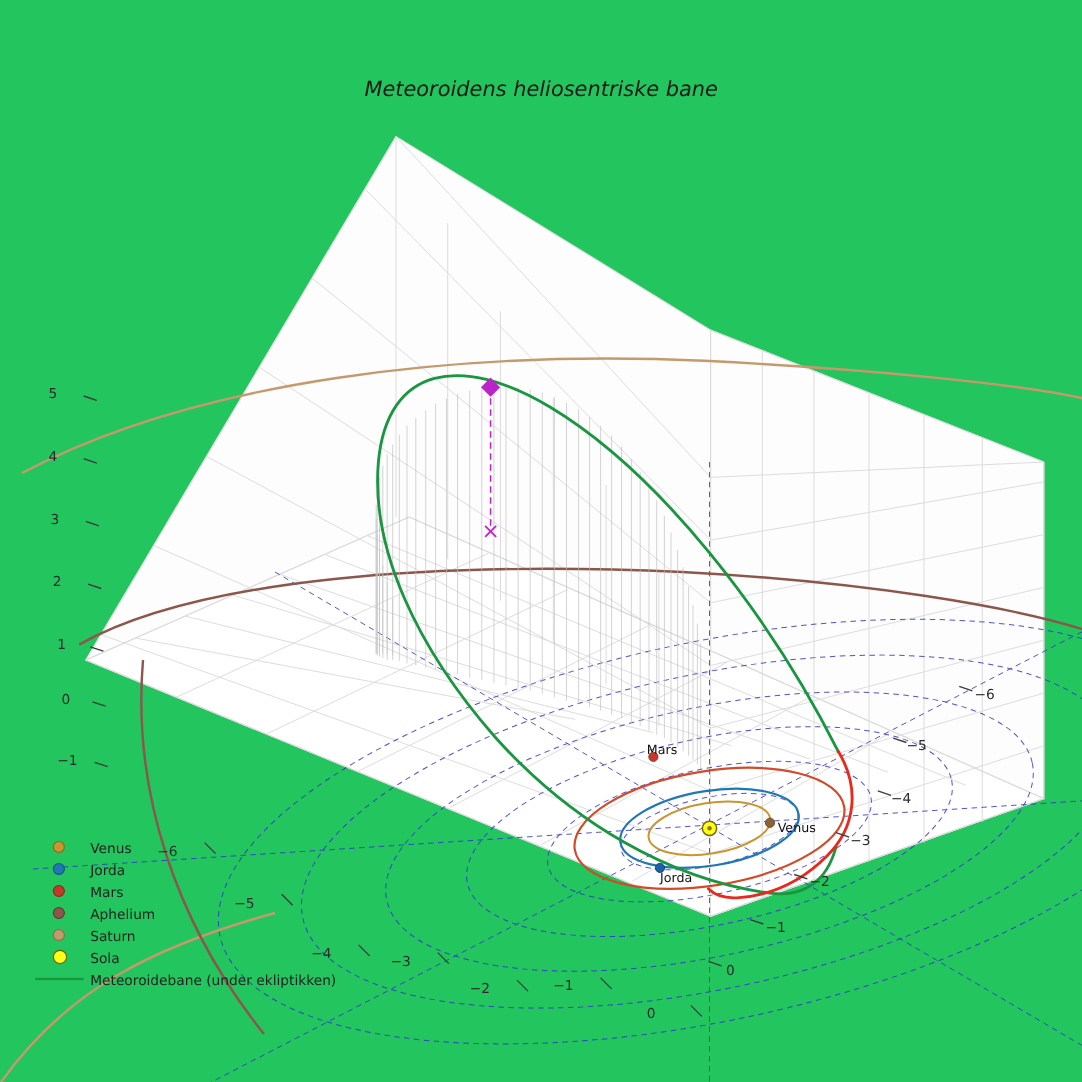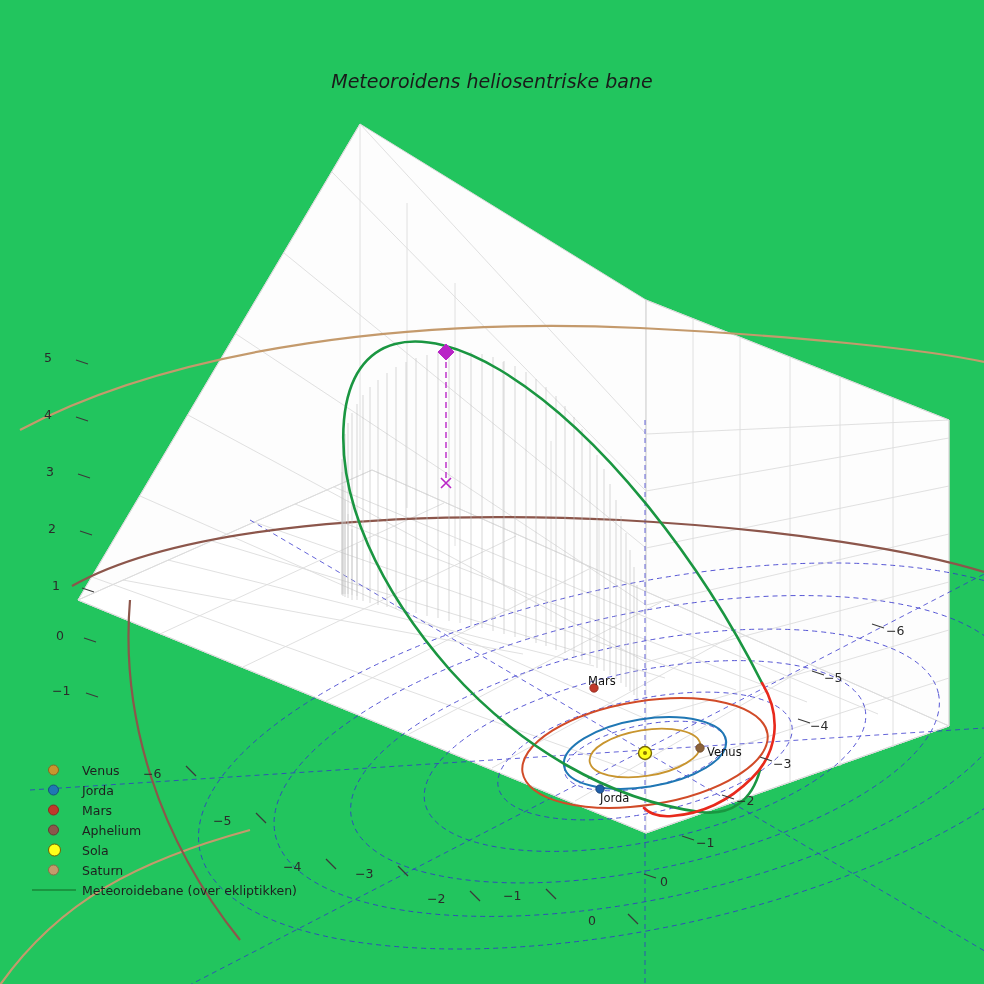--- a/index.html
+++ b/index.html
@@ -365,35 +365,35 @@
 
     <div class="legend-row">
       <span class="legend-key">
         <span class="key-dot" style="width:9px;height:9px;background:#8c564b;border:1px solid #633a33;"></span>
       </span>
       <span class="legend-label">Aphelium</span>
     </div>
 
     <div class="legend-row">
       <span class="legend-key">
+        <span class="key-dot" style="width:9px;height:9px;background:#c49a6c;border:1px solid #8d6c47;"></span>
+      </span>
+      <span class="legend-label">Saturn</span>
+    </div>
+
+    <div class="legend-row">
+      <span class="legend-key">
         <span class="key-dot" style="width:11px;height:11px;background:#ffff1a;border:1.5px solid #6f6200;"></span>
       </span>
       <span class="legend-label">Sola</span>
     </div>
 
-    <div class="legend-row">
-      <span class="legend-key">
-        <span class="key-dot" style="width:9px;height:9px;background:#c49a6c;border:1px solid #8d6c47;"></span>
-      </span>
-      <span class="legend-label">Saturn</span>
-    </div>
-
 
     <div class="legend-row">
       <span class="legend-key">
         <span class="key-line" style="background:#1a9641;"></span>
       </span>
-      <span class="legend-label">Meteoroidebane (over ekliptikken)</span>
+      <span class="legend-label">Meteoroidebane (under ekliptikken)</span>
     </div>
 
 
   </div>
 </div>
 
 </body></html>

